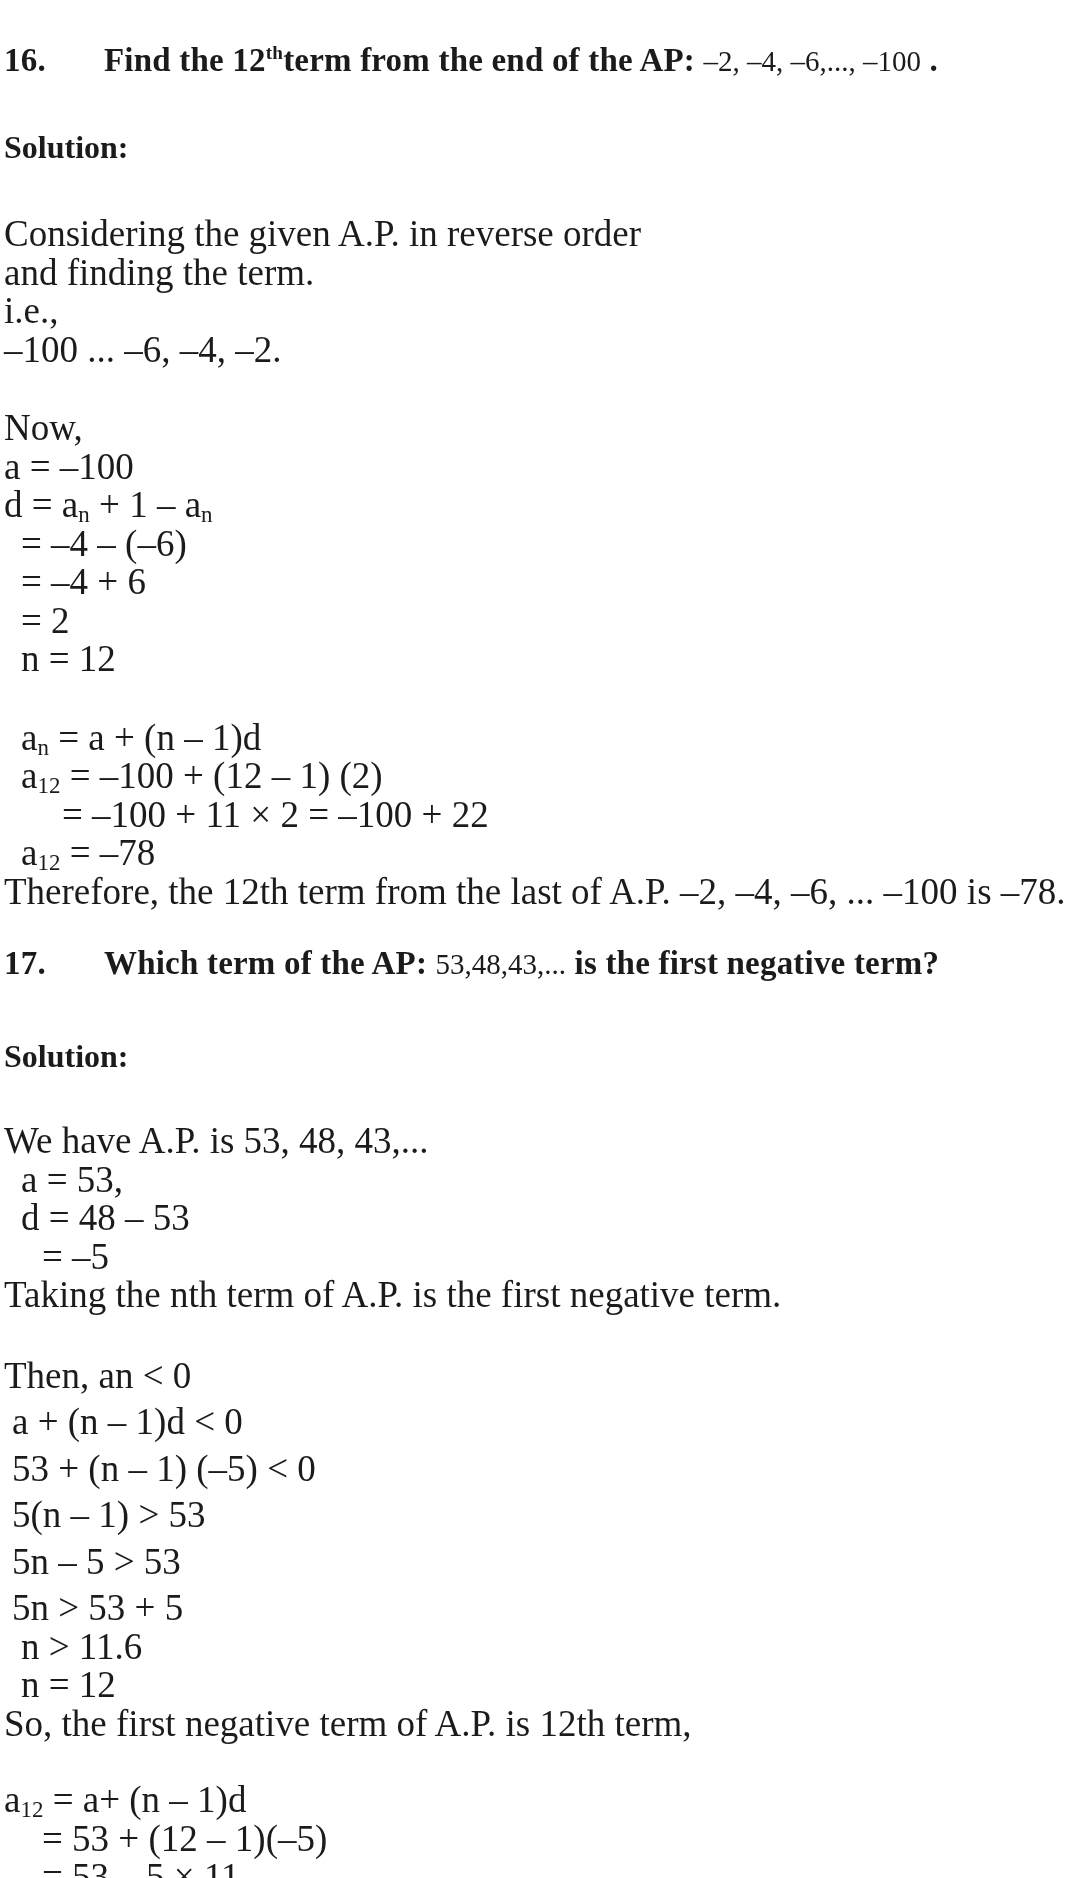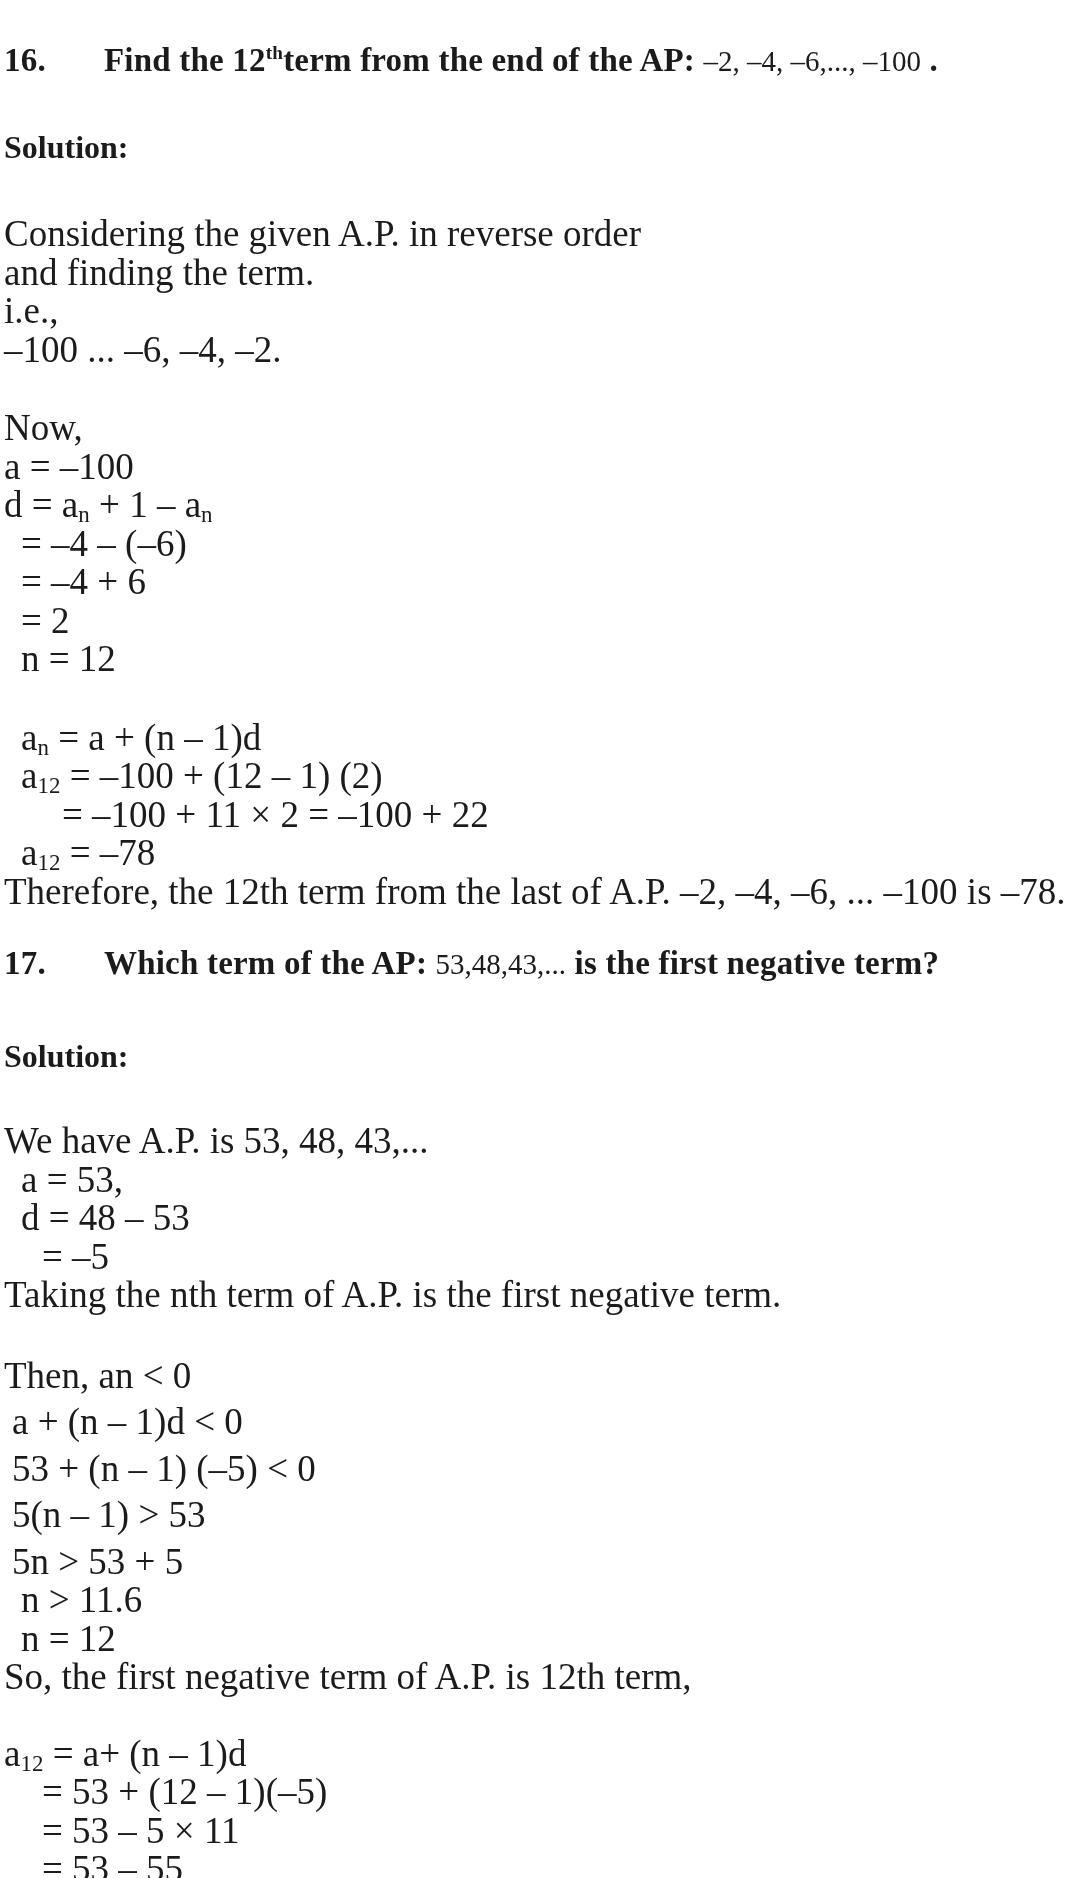--- a/index.html
+++ b/index.html
@@ -114,20 +114,21 @@
         <div class="line ind2">a = 53,</div>
         <div class="line ind2">d = 48 – 53</div>
         <div class="line ind3">= –5</div>
         <div class="line ind0">Taking the nth term of A.P. is the first negative term.</div>
       </div>
     <div class="para gap42">
         <div class="line ind0">Then, an &lt; 0</div>
         <div class="line ind1">a + (n – 1)d &lt; 0</div>
         <div class="line ind1">53 + (n – 1) (–5) &lt; 0</div>
         <div class="line ind1">5(n – 1) &gt; 53</div>
+        <div class="line ind1">5n – 5 &gt; 53</div>
         <div class="line ind1">5n &gt; 53 + 5</div>
         <div class="line ind2">n &gt; 11.6</div>
         <div class="line ind2">n = 12</div>
         <div class="line ind0">So, the first negative term of A.P. is 12th term,</div>
       </div>
     <div class="para gap38">
         <div class="line ind0">a<sub>12</sub> = a+ (n – 1)d</div>
         <div class="line ind3">= 53 + (12 – 1)(–5)</div>
         <div class="line ind3">= 53 – 5 × 11</div>
         <div class="line ind3">= 53 – 55</div>

